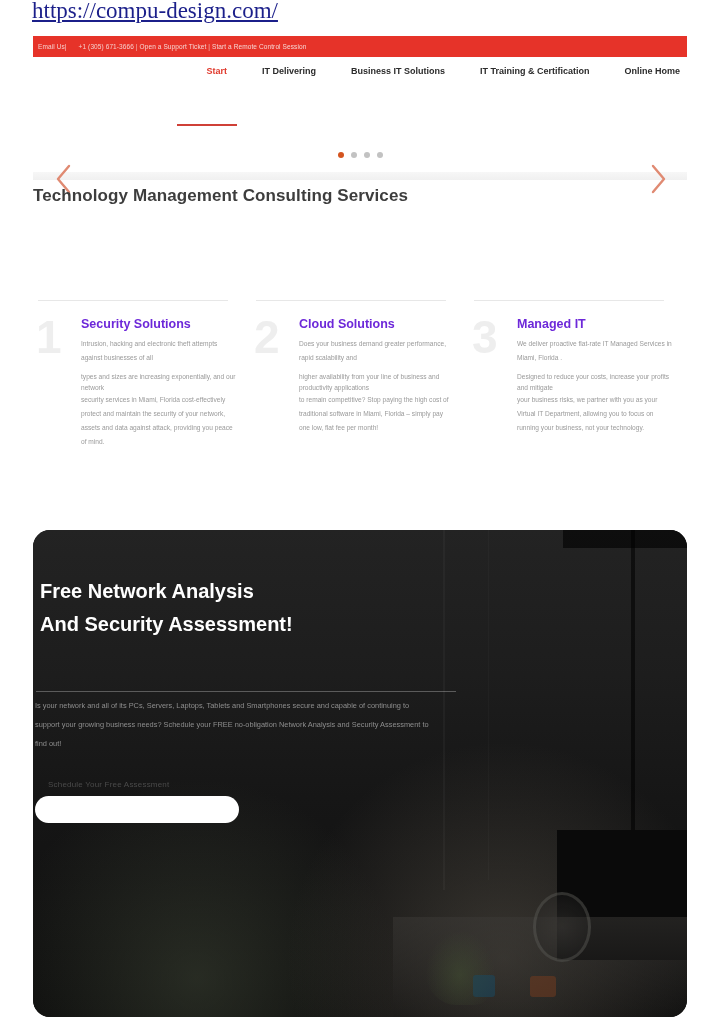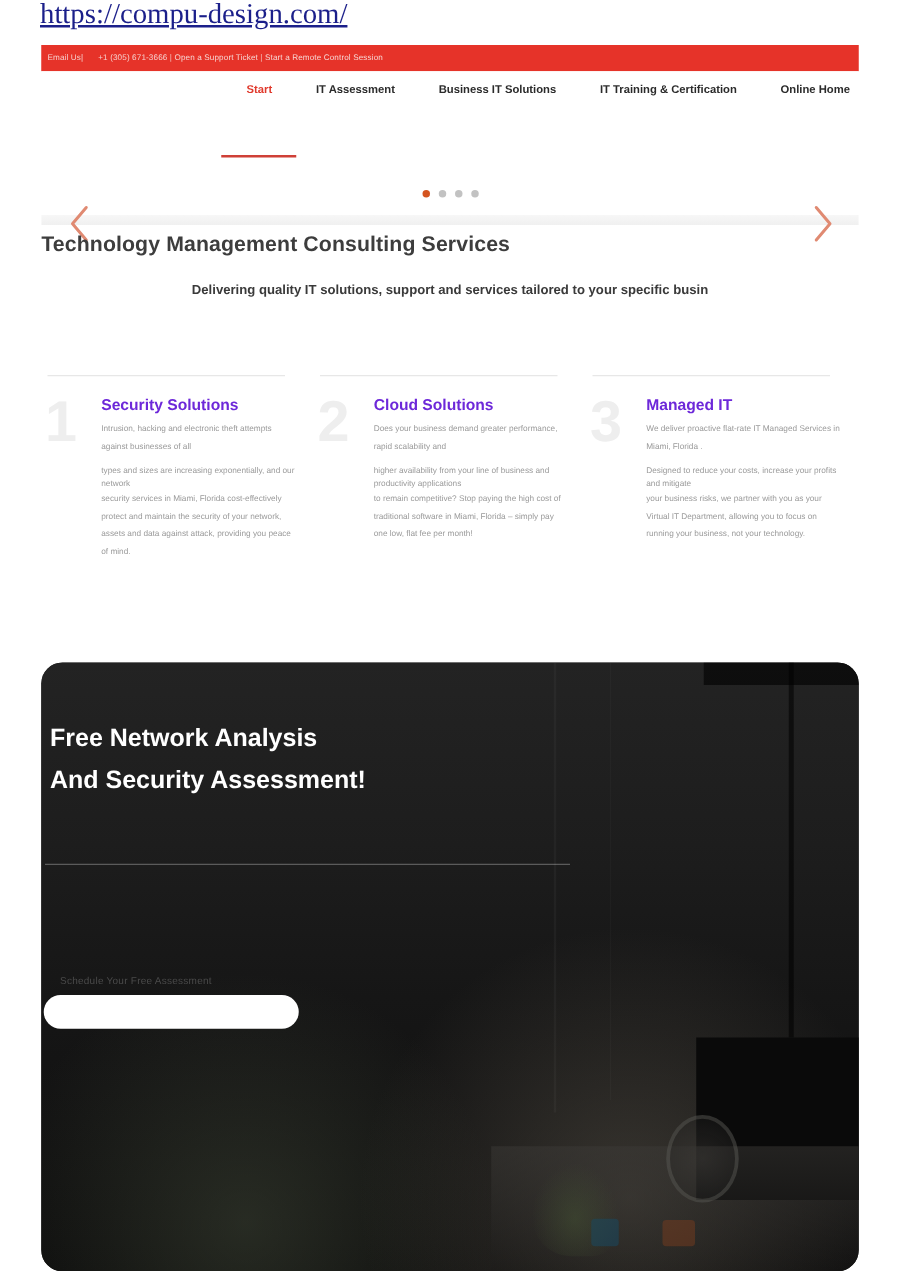--- a/index.html
+++ b/index.html
@@ -328,21 +328,21 @@
   <div class="url-caption">https://compu-design.com/</div>
 
   <div class="topbar">
     <div class="topbar-text">
       <span>Email Us|</span><span class="topbar-phone">+1 (305) 671-3666</span><span class="sep"> | </span><span class="topbar-link">Open a Support Ticket</span><span class="sep"> | </span><span class="topbar-link">Start a Remote Control Session</span>
     </div>
   </div>
 
   <nav class="nav">
     <div class="nav-item active">Start</div>
-    <div class="nav-item">IT Assessment</div>
+    <div class="nav-item">IT Delivering</div>
     <div class="nav-item">Business IT Solutions</div>
     <div class="nav-item">IT Training &amp; Certification</div>
     <div class="nav-item">Online Home</div>
   </nav>
 
   <div class="nav-underline"></div>
 
   <section class="hero">
     <div class="hero-line"></div>
 
@@ -358,21 +358,20 @@
         <polyline points="16,4 5,17 16,30" fill="none" stroke="#e08a72" stroke-width="2.4" stroke-linecap="round" stroke-linejoin="round"></polyline>
       </svg>
     </div>
     <div class="arrow right">
       <svg width="22" height="34" viewBox="0 0 22 34">
         <polyline points="6,4 17,17 6,30" fill="none" stroke="#e08a72" stroke-width="2.4" stroke-linecap="round" stroke-linejoin="round"></polyline>
       </svg>
     </div>
 
     <h1 class="hero-title">Technology Management Consulting Services</h1>
-    <p class="hero-sub">Delivering quality IT solutions, support and services tailored to your specific busin</p>
   </section>
 
   <section class="features">
 
     <div class="col">
       <div class="col-rule"></div>
       <div class="bignum">1</div>
       <h3 class="col-title">Security Solutions</h3>
       <div class="col-body">
         <p>Intrusion, hacking and electronic theft attempts against businesses of all</p>
@@ -414,17 +413,18 @@
     <div class="cta-photo-monitor"></div>
     <div class="cta-photo-desk"></div>
     <div class="cta-photo-ring"></div>
     <div class="cta-photo-plant"></div>
     <div class="cta-photo-mug1"></div>
     <div class="cta-photo-mug2"></div>
 
     <h2 class="cta-h1">Free Network Analysis
 And Security Assessment!</h2>
     <div class="cta-hr"></div>
+    <p class="cta-body">Is your network and all of its PCs, Servers, Laptops, Tablets and Smartphones secure and capable of continuing to support your growing business needs? Schedule your FREE no-obligation Network Analysis and Security Assessment to find out!</p>
     <div class="cta-btn-label">Schedule Your Free Assessment</div>
     <button class="cta-btn"></button>
   </section>
 
 </div>
 
 </body></html>

